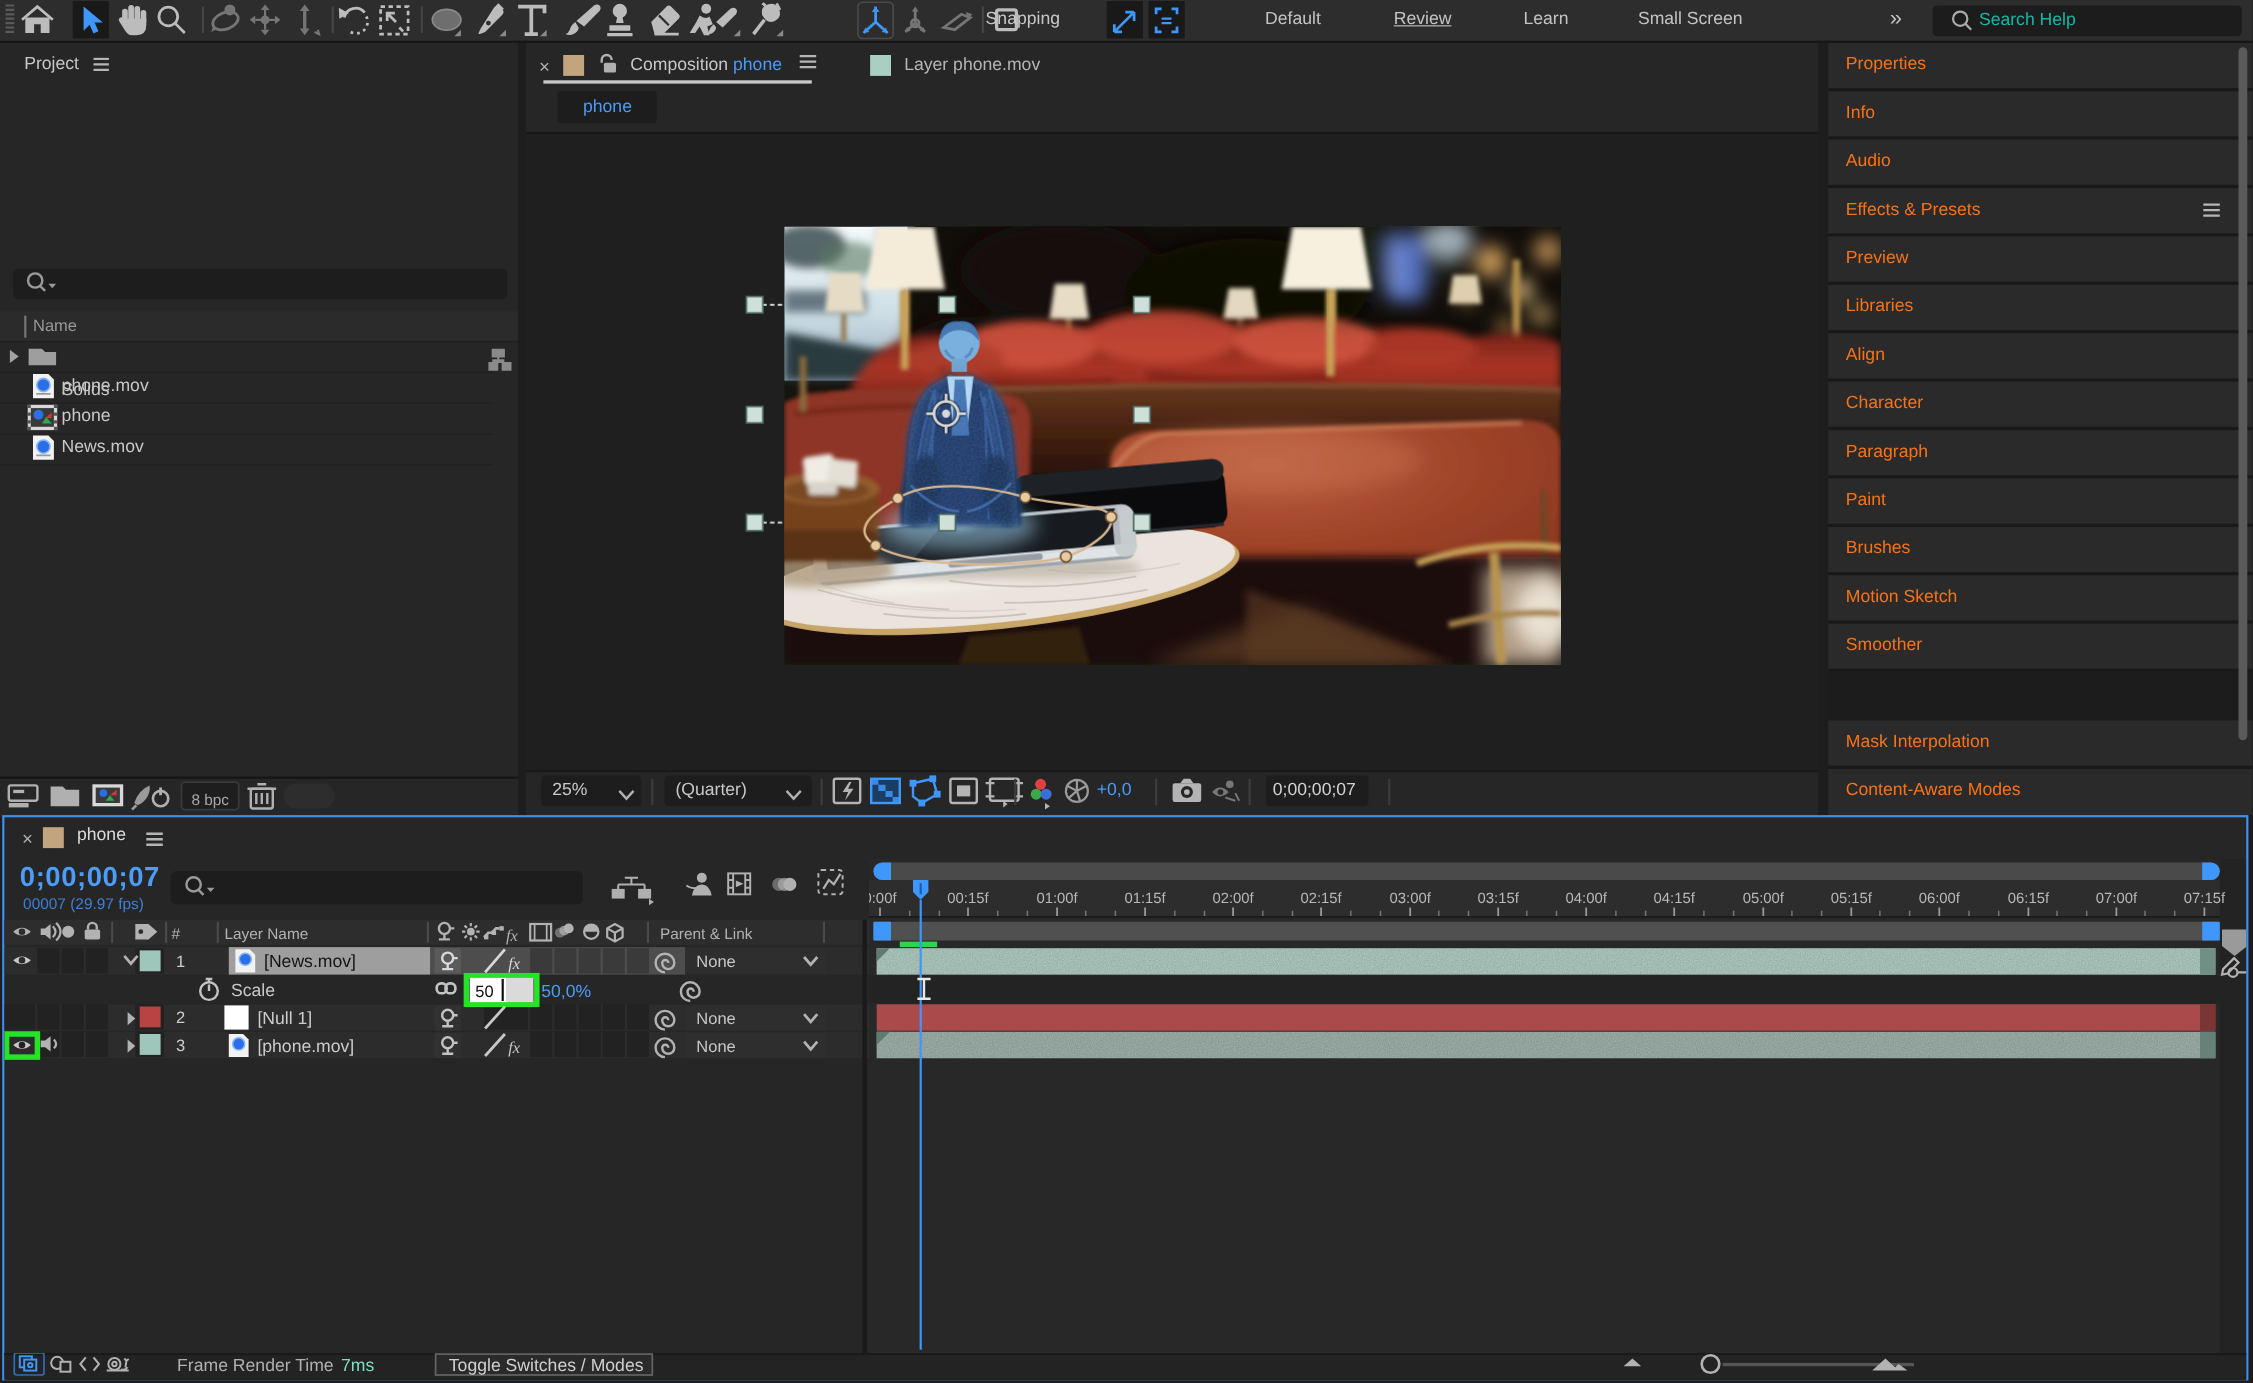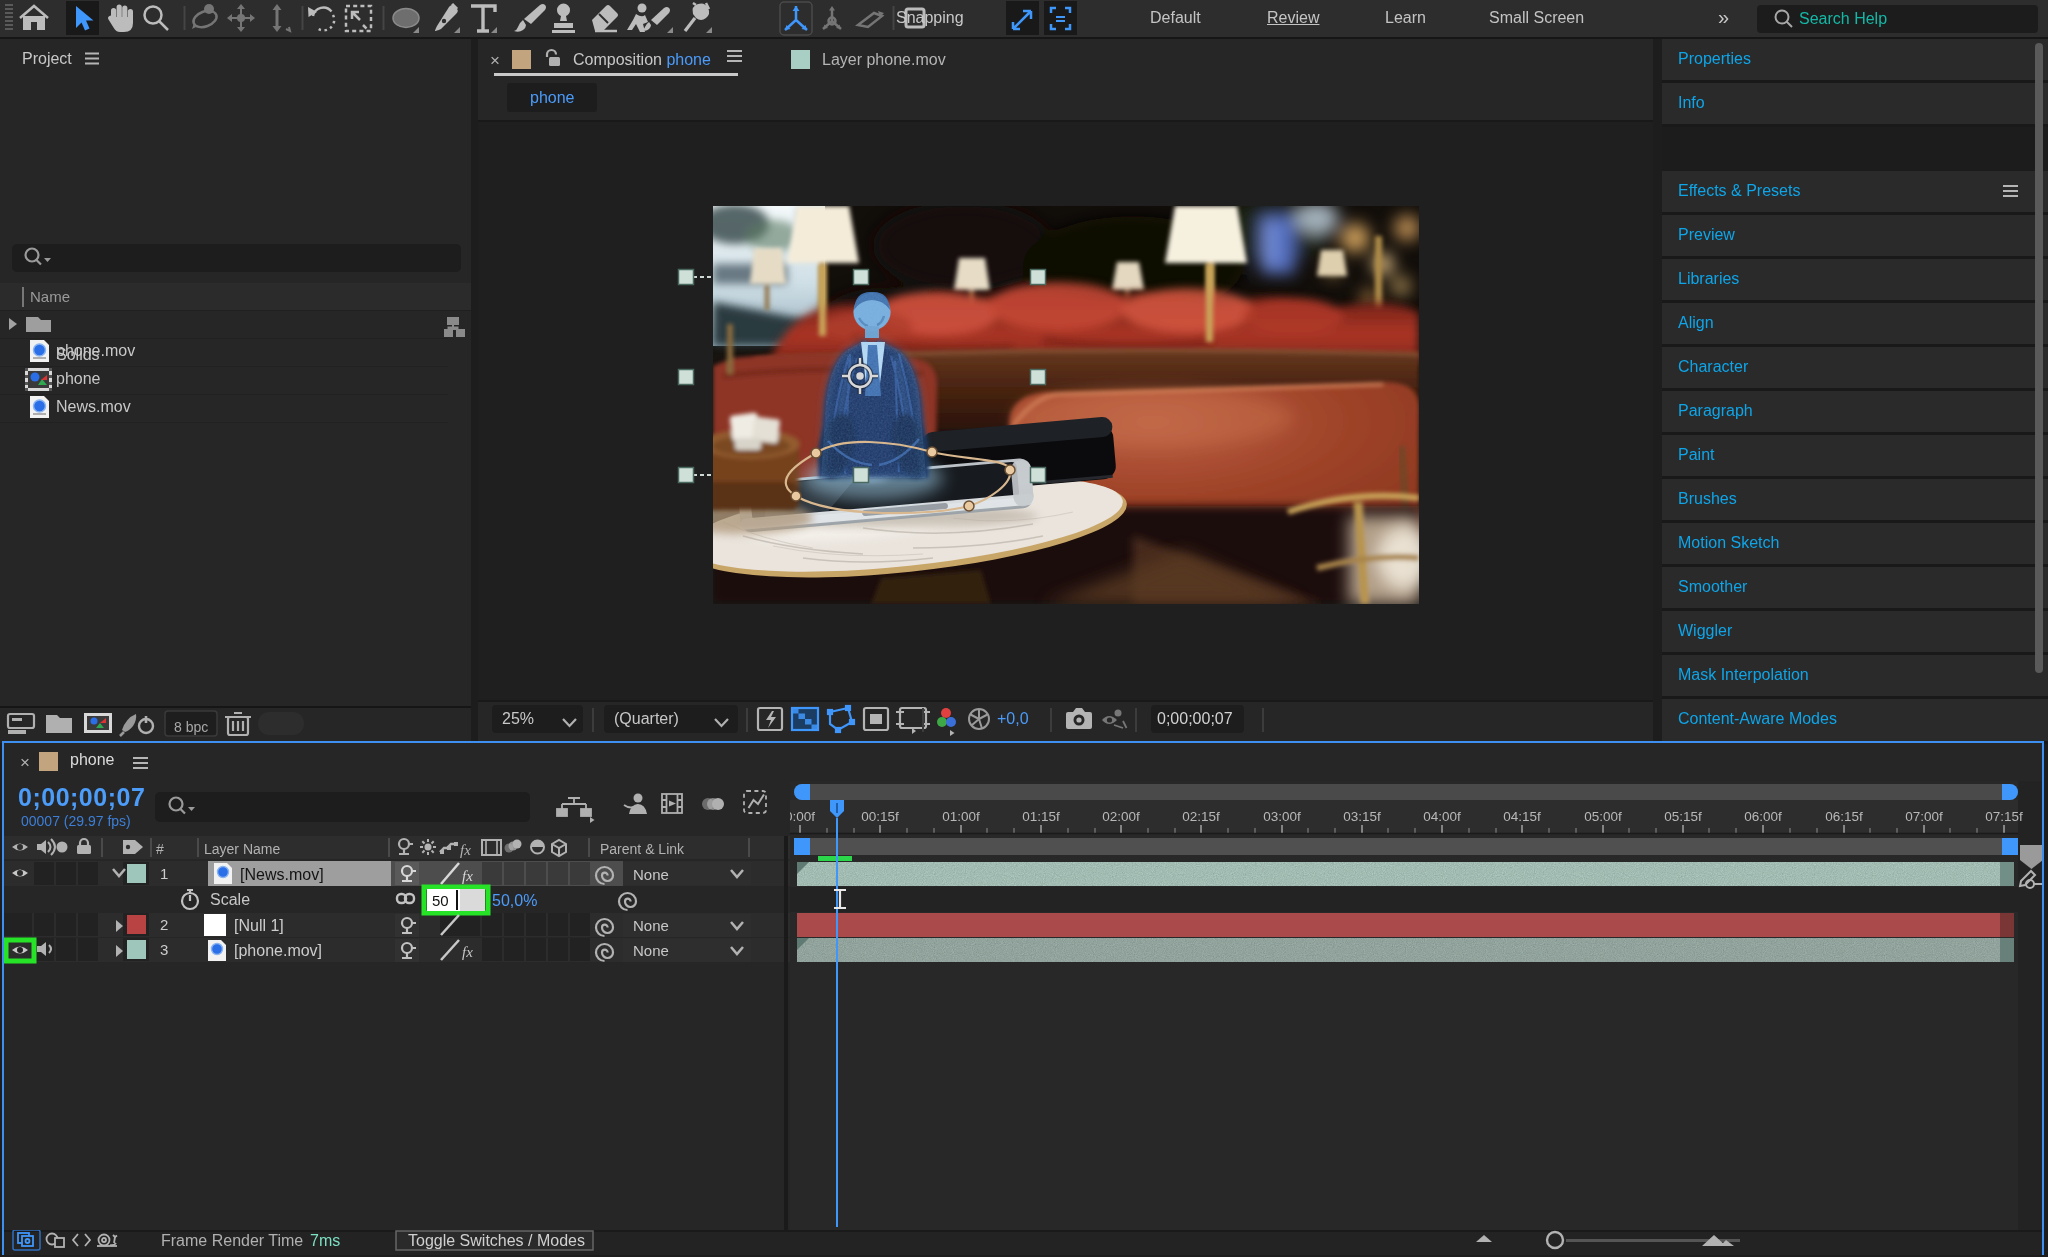--- a/index.html
+++ b/index.html
@@ -578,20 +578,23 @@
  <div class="abs" style="left:784px;top:8px;width:2px;height:24px;background:#3c3c3c;"></div>
 </div>
 
 <div class="abs" id="right-panel" style="left:1662px;top:39px;width:386px;height:702px;background:#1c1c1c;">
  <div class="abs rrow" style="top:0px;">
       <span>Properties</span>
     </div>
  <div class="abs rrow" style="top:44px;">
       <span>Info</span>
     </div>
+ <div class="abs rrow" style="top:88px;">
+      <span>Audio</span>
+    </div>
  <div class="abs rrow" style="top:132px;">
       <span>Effects &amp; Presets</span>
    <svg width="20" height="16" style="position:absolute;right:26px;top:13px;">
         <path d="M1 2h15M1 7h15M1 12h15" stroke="#b5b5b5" stroke-width="2.2"></path>
       </svg>
  </div>
  <div class="abs rrow" style="top:176px;">
       <span>Preview</span>
     </div>
  <div class="abs rrow" style="top:220px;">
@@ -611,33 +614,30 @@
     </div>
  <div class="abs rrow" style="top:440px;">
       <span>Brushes</span>
     </div>
  <div class="abs rrow" style="top:484px;">
       <span>Motion Sketch</span>
     </div>
  <div class="abs rrow" style="top:528px;">
       <span>Smoother</span>
     </div>
- <div class="abs rrow" style="top:572px;">
-      <span>Wiggler</span>
-    </div>
  <div class="abs rrow" style="top:616px;">
       <span>Mask Interpolation</span>
     </div>
  <div class="abs rrow" style="top:660px;height:42px;">
       <span>Content-Aware Modes</span>
     </div>
  <div class="abs" style="right:5px;top:4px;width:8px;height:630px;background:#5a5a5a;border-radius:4px;"></div>
  <style>
   .rrow{left:0;width:386px;height:41px;background:#2a2a2a;border-bottom:3px solid #191919;}
-  .rrow span{position:absolute;left:16px;top:11px;color:#0ea5e9;font-size:16px;white-space:nowrap;}
+  .rrow span{position:absolute;left:16px;top:11px;color:#f97316;font-size:16px;white-space:nowrap;}
  </style>
 </div>
 
 <div class="abs" id="timeline" style="left:2px;top:741px;width:2038px;height:510px;background:#262626;border:2px solid #3d8ff0;">
 
  <div class="abs" style="left:16px;top:10px;color:#b0b0b0;font-size:17px;">×</div>
  <div class="abs" style="left:35px;top:9px;width:19px;height:19px;background:#c2a57f;"></div>
  <div class="abs txt" style="left:66px;top:8px;color:#dcdcdc;">phone</div>
  <svg width="20" height="16" style="position:absolute;left:128px;top:13px;">
       <path d="M1 2h15M1 7h15M1 12h15" stroke="#b5b5b5" stroke-width="2.2"></path>

